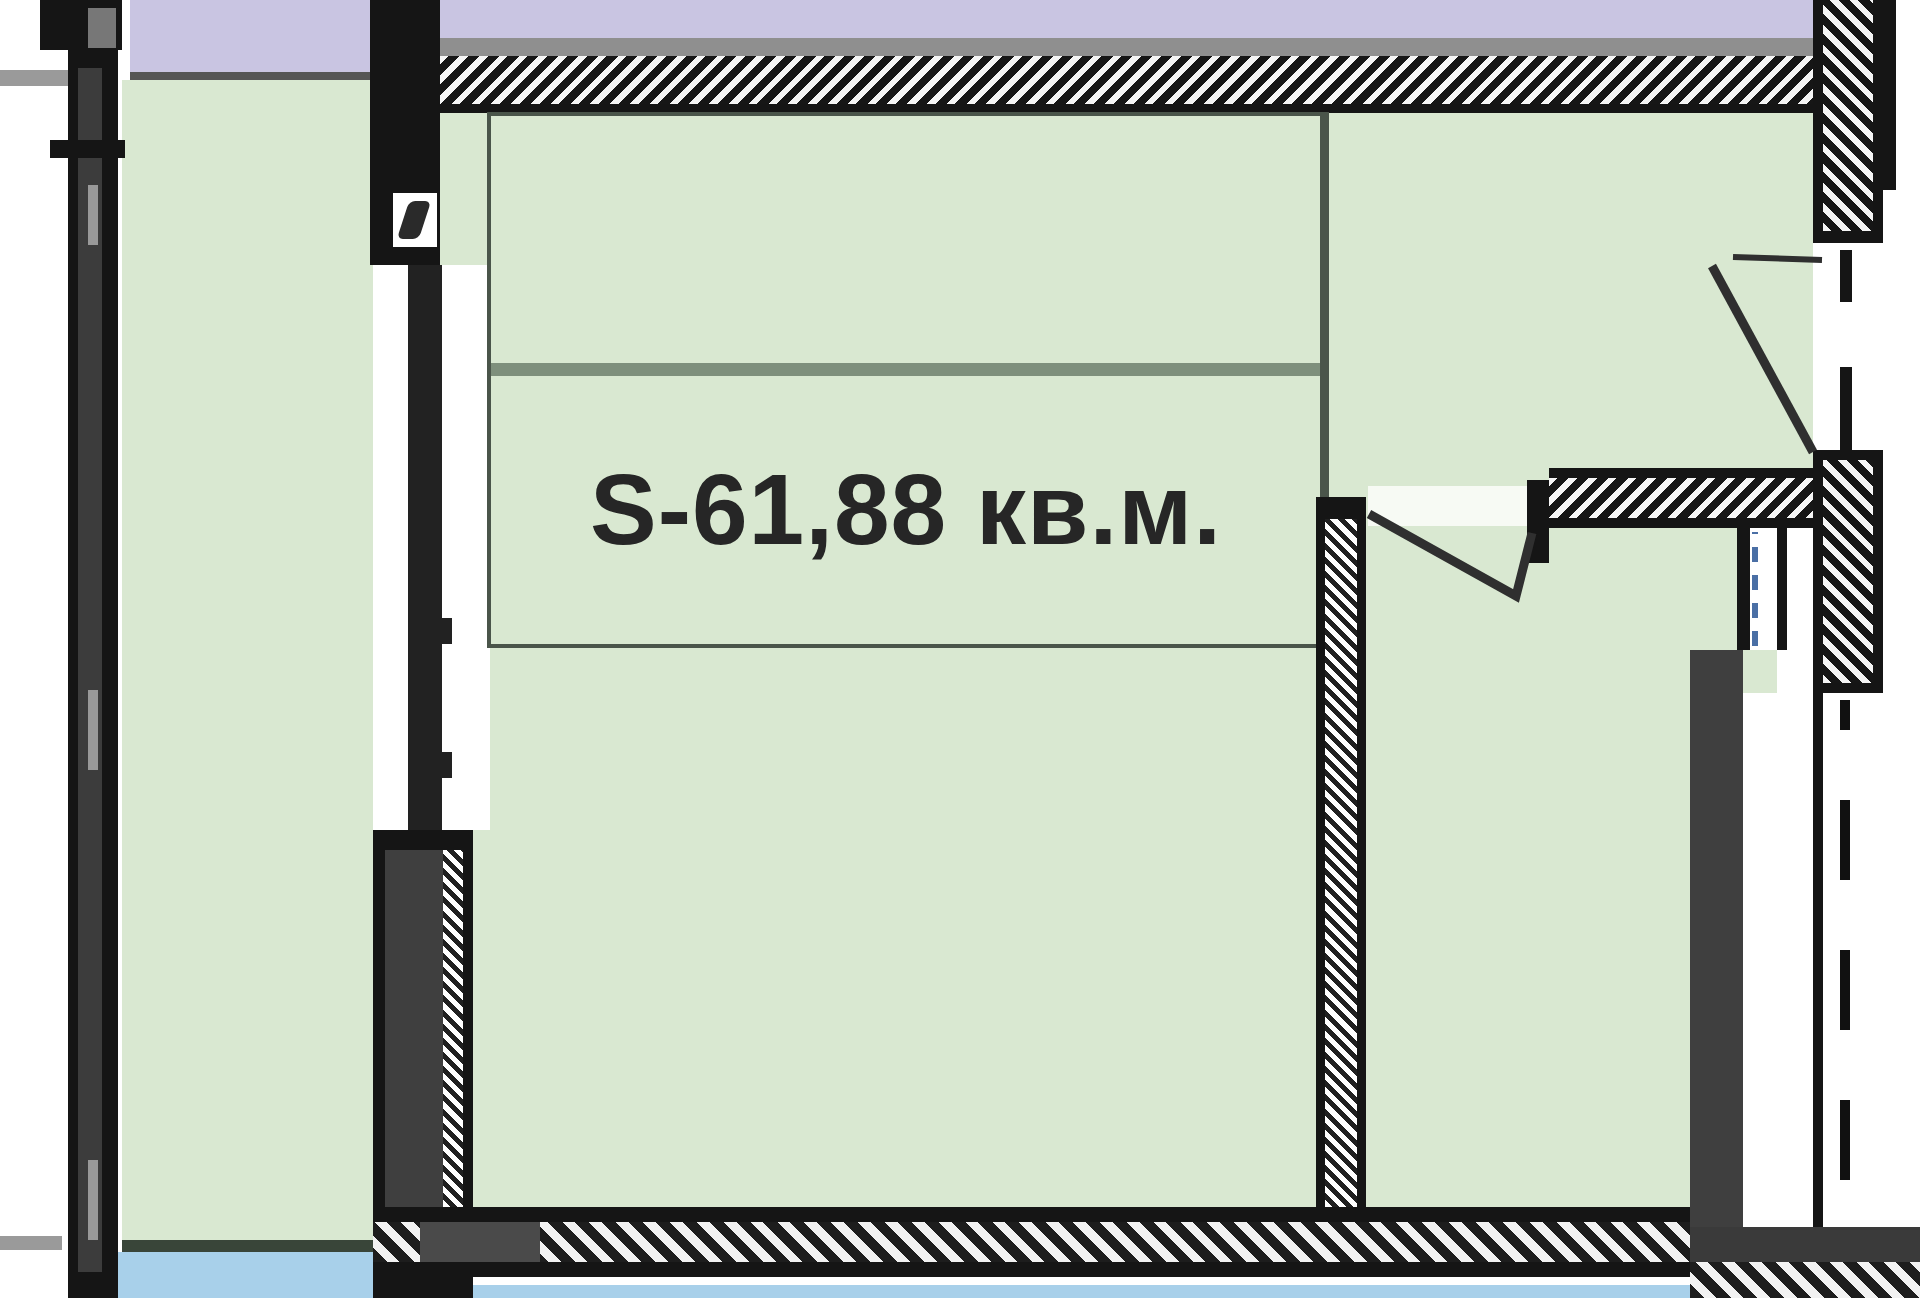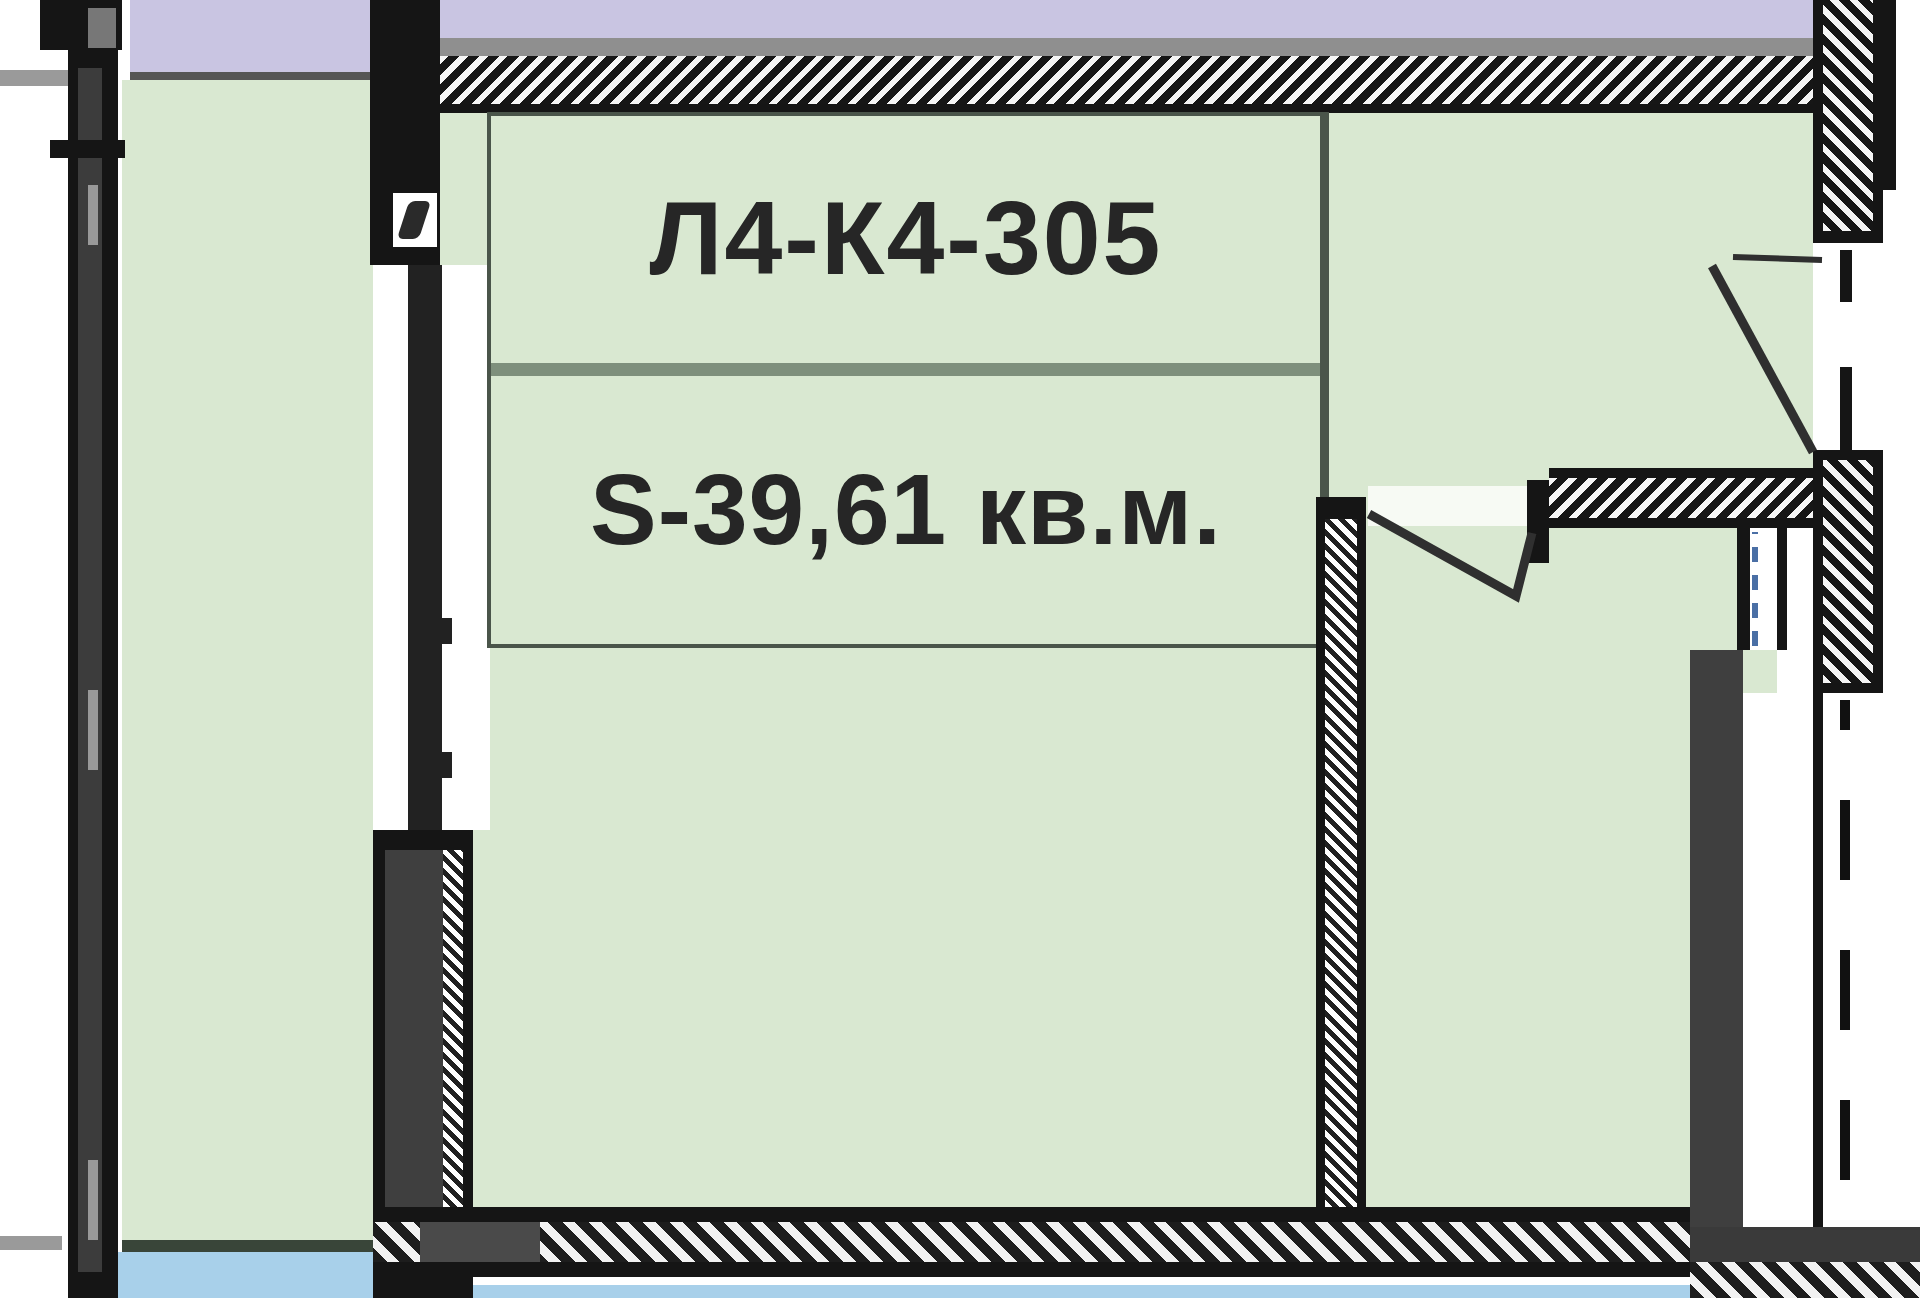--- a/index.html
+++ b/index.html
@@ -68,22 +68,21 @@
   <div class="abs" style="left:442px;top:752px;width:10px;height:26px;background:#222;"></div>
   <div class="abs blk" style="left:373px;top:830px;width:100px;height:20px;"></div>
   <div class="abs blk" style="left:373px;top:850px;width:12px;height:448px;"></div>
   <div class="abs gry" style="left:385px;top:850px;width:58px;height:357px;"></div>
   <div class="abs hatchF" style="left:443px;top:850px;width:20px;height:357px;"></div>
   <div class="abs blk" style="left:463px;top:850px;width:10px;height:448px;"></div>
   <div class="abs blk" style="left:373px;top:1207px;width:100px;height:91px;"></div>
 
   <div class="abs label-box" style="left:487px;top:112px;width:838px;height:536px;"></div>
   <div class="abs" style="left:491px;top:363px;width:830px;height:13px;background:#7e8f7c;"></div>
-  <div id="unit-label" class="abs label-text" style="left:487px;top:116px;width:838px;height:245px;">Л4-К4-305</div>
-  <div id="area-label" class="abs label-text" style="left:487px;top:378px;width:838px;height:262px;">S-39,61 кв.м.</div>
+  <div id="area-label" class="abs label-text" style="left:487px;top:378px;width:838px;height:262px;">S-61,88 кв.м.</div>
 
   <div class="abs" style="left:1320px;top:112px;width:9px;height:385px;background:#4a554a;"></div>
 
   <div class="abs blk" style="left:1316px;top:497px;width:50px;height:22px;"></div>
   <div class="abs blk" style="left:1316px;top:519px;width:9px;height:688px;"></div>
   <div class="abs hatchF" style="left:1325px;top:519px;width:32px;height:688px;"></div>
   <div class="abs blk" style="left:1357px;top:519px;width:9px;height:688px;"></div>
 
   <div class="abs" style="left:1368px;top:486px;width:159px;height:40px;background:#f7faf4;"></div>
   <div class="abs blk" style="left:1527px;top:480px;width:22px;height:83px;"></div>

